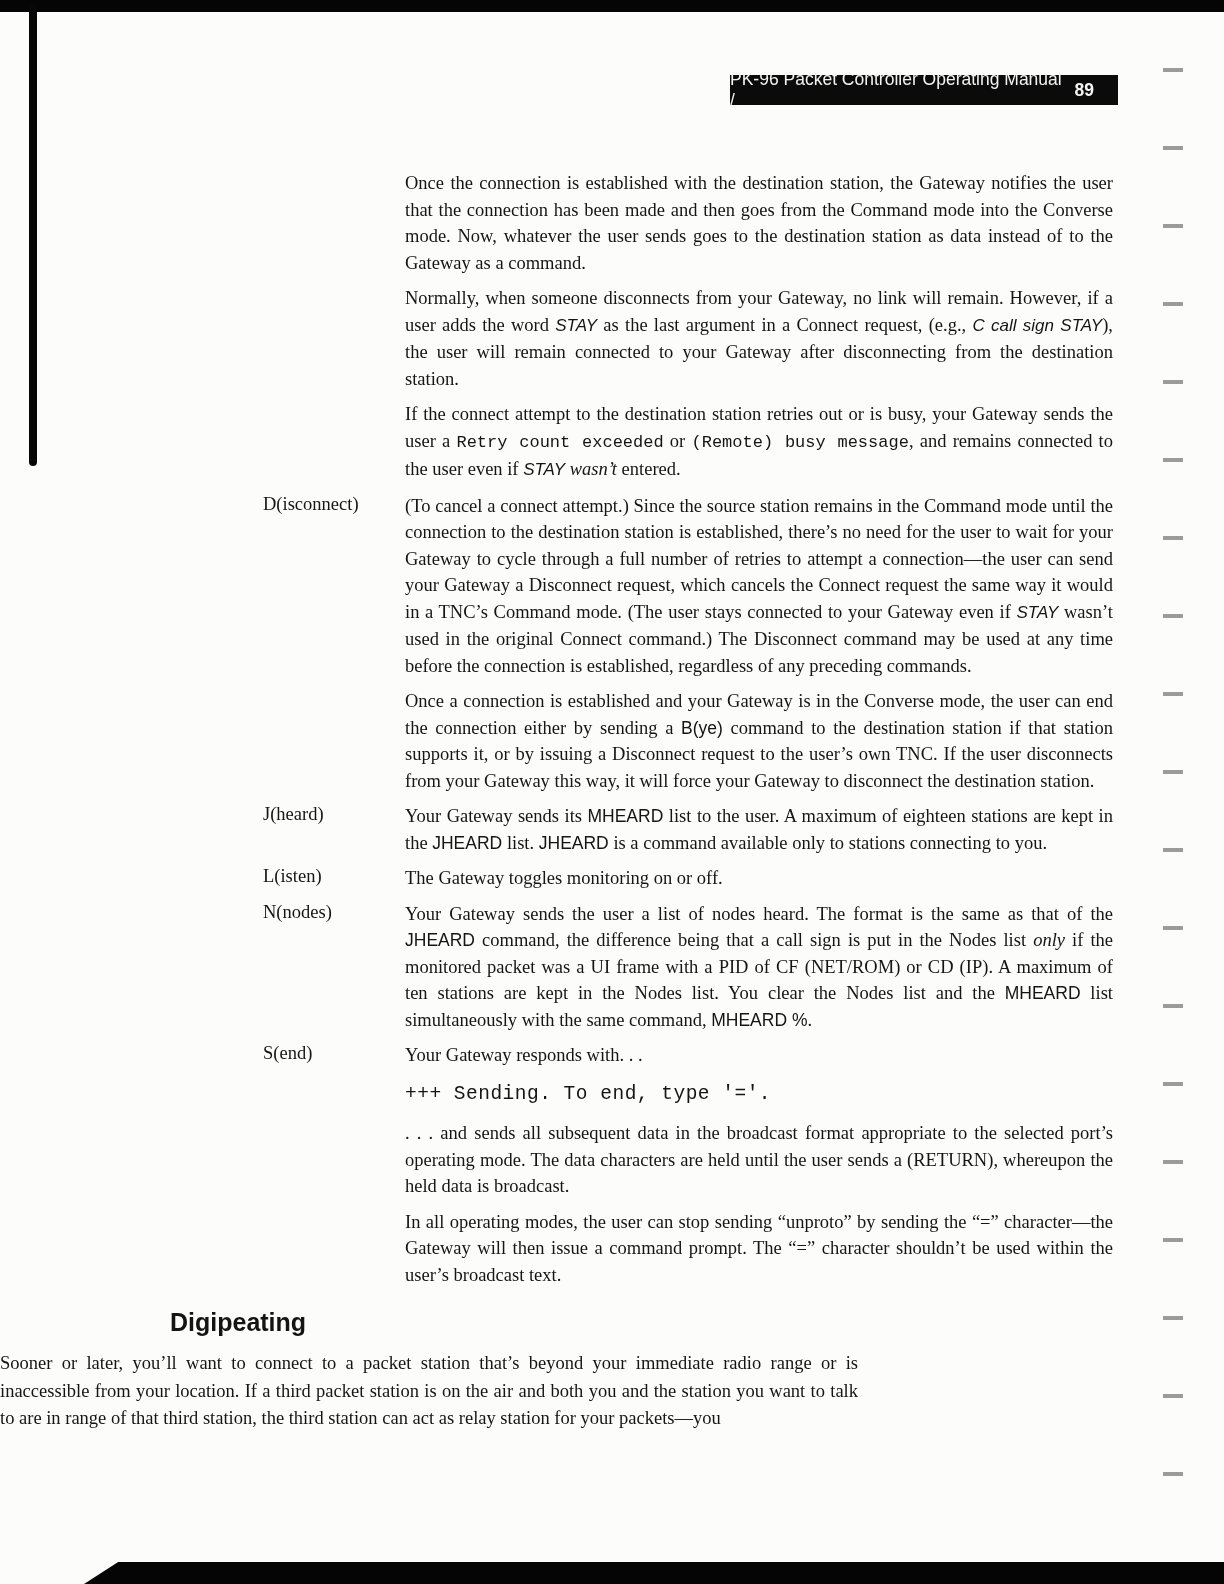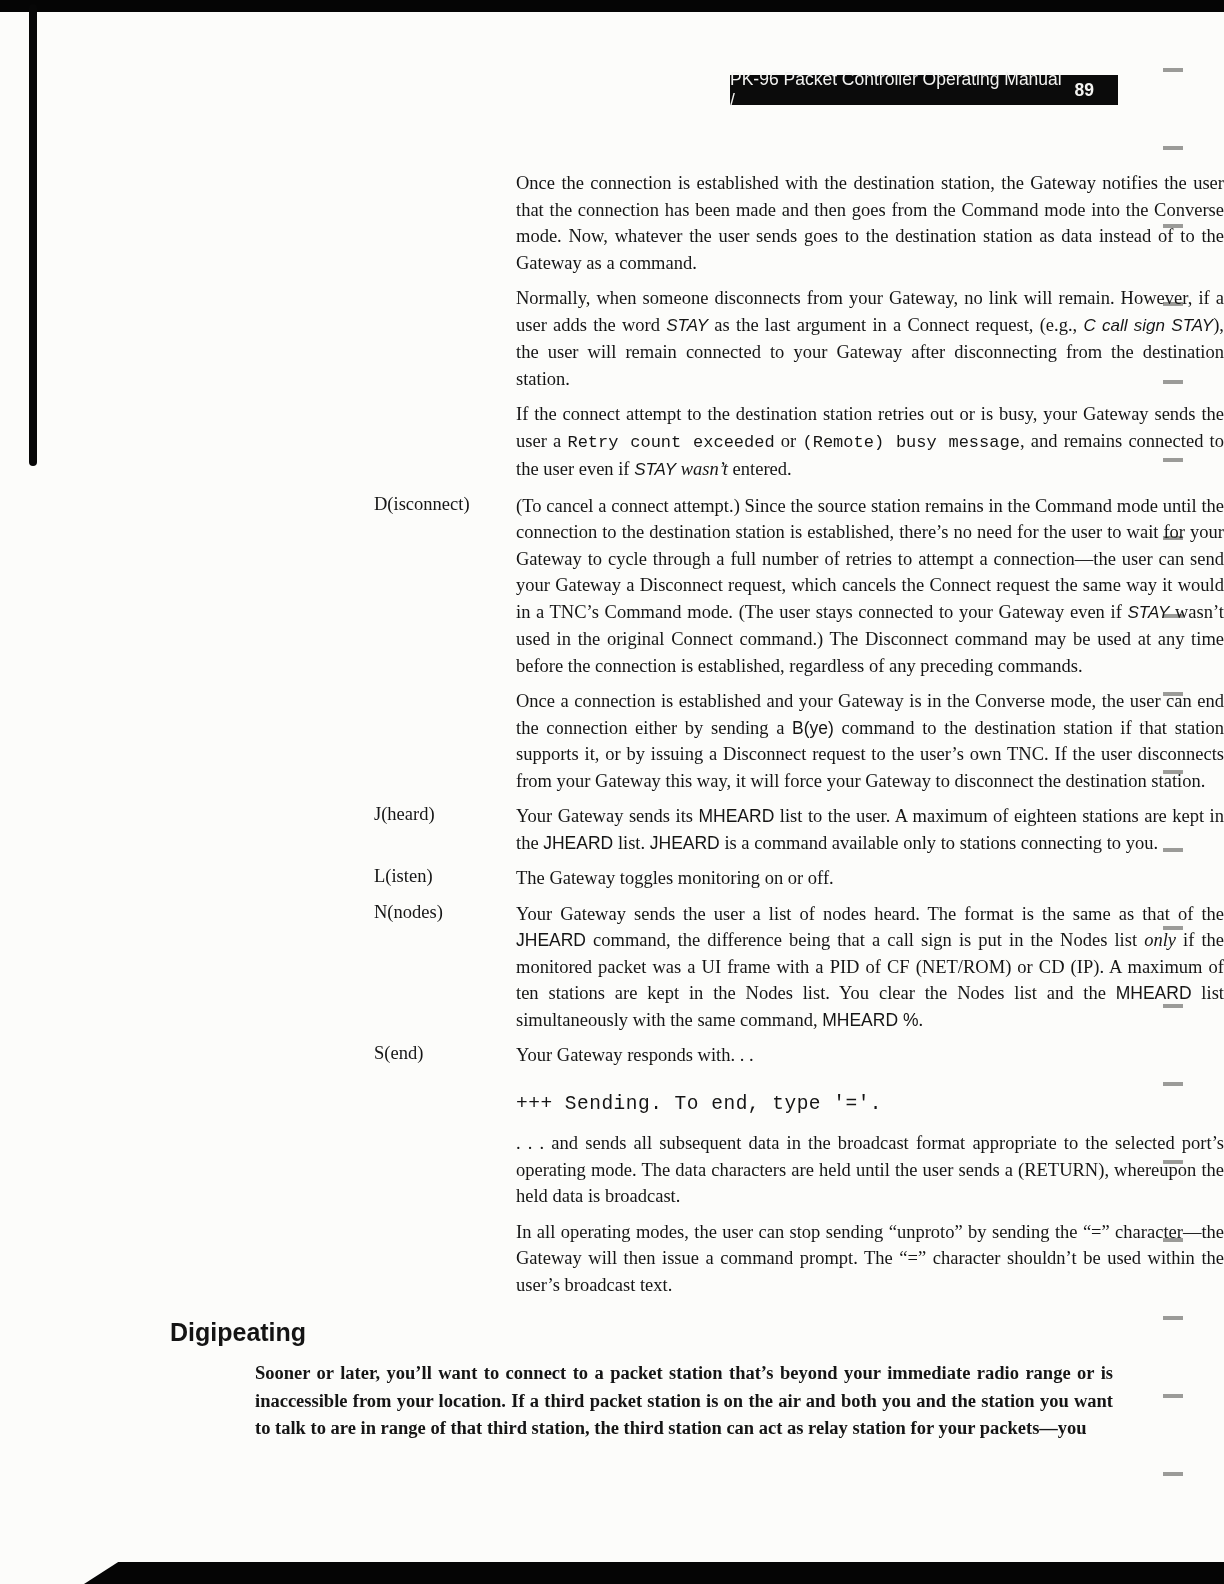--- a/index.html
+++ b/index.html
@@ -19,37 +19,37 @@
   
   .header-bar {
     position:absolute; top:75px; left:730px; width:388px; height:30px;
     background:#0b0b0b; color:#f4f4f2;
     display:flex; align-items:center; justify-content:flex-end; padding-right:24px;
     font-family:"Liberation Sans", sans-serif; font-size:17.5px;
   }
   .header-bar .pageno { font-weight:bold; margin-left:6px; }
   
   .main { position:absolute; top:170px; left:0; width:1224px; }
-  .block { display:flex; margin-bottom:9px;justify-content:flex-end; }
+  .block { display:flex; margin-bottom:9px; }
   .label { flex:0 0 auto; width:142px; margin-left:263px; font-size:18.5px; padding-top:1px; }
   .para  { width:708px; text-align:justify; font-size:18.5px; line-height:26.5px; }
-  .para.mono-line { text-align:left; margin-top:12px; margin-bottom:4px; }
+  .para.mono-line { text-align:left; margin-top:2px; margin-bottom:4px; }
   
   .sf  { }
   .si  { font-style:italic; }
   .ss  { font-family:"Liberation Sans", sans-serif; font-size:17.5px; }
   .ssi { font-family:"Liberation Sans", sans-serif; font-style:italic; font-size:17px; }
   .mono { font-family:"Liberation Mono", monospace; font-size:17px; }
   .mb   { font-family:"Liberation Mono", monospace; font-size:19.5px; letter-spacing:0.5px; }
   .section-heading {
     margin:20px 0 13px 170px;
     font-family:"Liberation Sans", sans-serif; font-weight:bold;
     font-size:25px; color:#141414;
   }
-  .closing { margin-left:255px; width:858px; text-align:justify; font-size:18.5px; line-height:27.5px;font-weight:bold; }
+  .closing { width:858px; text-align:justify; font-size:18.5px; line-height:27.5px; }
 </style>
 </head>
 <body>
 
 <div class="page">
 
   <div class="top-bar"></div>
   <div class="left-strip"></div>
   <div class="edge-ticks"></div>
 

